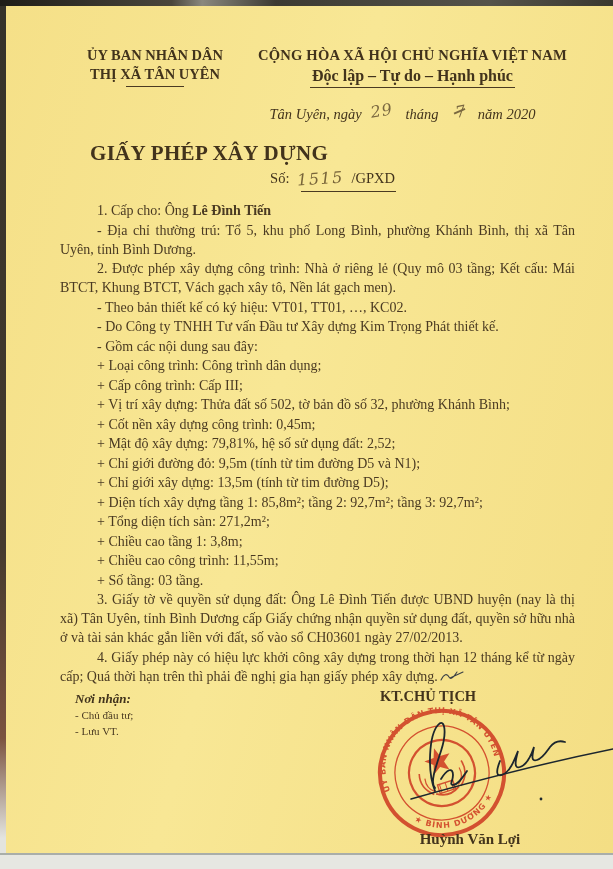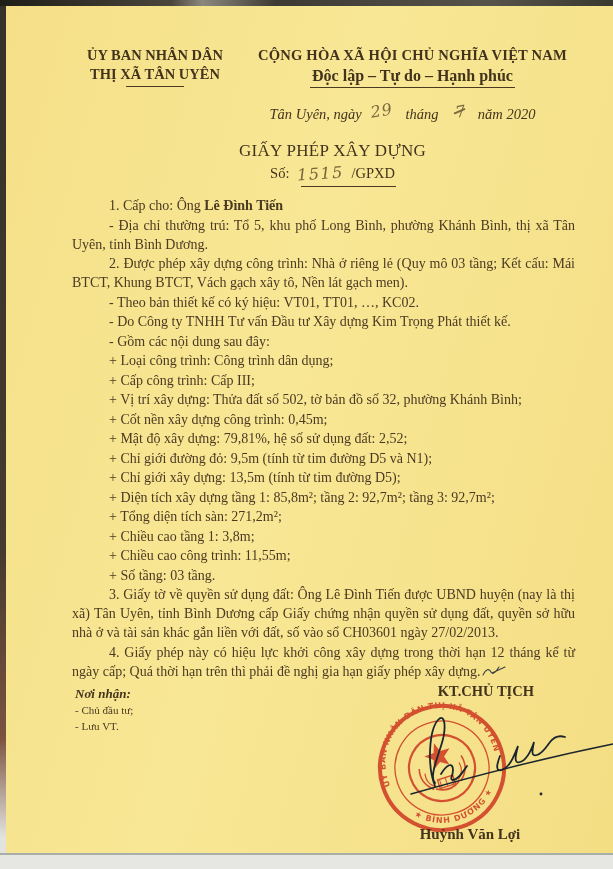--- a/index.html
+++ b/index.html
@@ -28,33 +28,33 @@
   .u-long{display:block;width:205px;border-bottom:1.5px solid #4a3a22;margin:1px auto 0;}
   .u-num{display:block;width:95px;border-bottom:1.5px solid #4a3a22;margin:4px auto 0;transform:translateX(16px);}
   
   .dateline{margin:16px 0 0 170px;width:345px;text-align:center;font-style:italic;font-size:14.5px;color:#42331c;}
   .hand{font-family:"DejaVu Serif",serif;font-style:italic;color:#7a6840;display:inline-block;}
   .hand-day{font-size:16px;transform:rotate(-9deg) translateY(-3px);margin:0 8px 0 6px;letter-spacing:1px;}
   .hand-month{font-size:16px;transform:rotate(-12deg) translateY(-2px);margin:0 8px 0 14px;position:relative;}
   .hand-month::after{content:"";position:absolute;left:-2px;top:8px;width:12px;height:1.5px;background:#7a6840;transform:rotate(-12deg);}
   .hand-num{font-size:16px;transform:rotate(-4deg) translateY(1px);margin:0 4px;letter-spacing:1.5px;color:#776439;}
   
-  .title{margin-top:18px;padding-left:30px;text-align:center;font-weight:normal;font-size:17px;letter-spacing:.3px;color:#42331c;}
+  .title{margin-top:18px;padding-left:30px;text-align:left;font-weight:bold;font-size:21px;letter-spacing:.3px;color:#42331c;}
   .subno{padding-left:30px;text-align:center;font-size:14.5px;margin-top:2px;color:#42331c;}
   
   .body{margin-top:9px;font-size:14px;line-height:19px;text-align:justify;}
-  .body p{margin:0 0 .5px 12px;text-indent:37px;}
+  .body p{margin:0 0 .5px 0;text-indent:37px;}
   .body b{font-weight:bold;}
   .initial-svg{vertical-align:-2px;margin-left:2px;}
   
   .footer{position:relative;height:190px;margin-top:5px;}
   .recipients{position:absolute;left:15px;top:0;}
   .rec-label{font-weight:bold;font-style:italic;font-size:13px;color:#42331c;}
   .rec-line{font-size:11px;line-height:16px;color:#4a3a22;}
-  .signer{position:absolute;left:304px;top:-5px;width:170px;text-align:right;font-weight:bold;font-size:14.5px;line-height:20px;color:#42331c;z-index:2;}
+  .signer{position:absolute;left:320px;top:-5px;width:170px;text-align:left;font-weight:bold;font-size:14.5px;line-height:20px;color:#42331c;z-index:2;}
   .stamp{position:absolute;left:312px;top:12px;width:140px;height:140px;z-index:1;opacity:.88;}
   .sig{position:absolute;left:345px;top:20px;width:212px;height:102px;z-index:3;}
   .signer-name{position:absolute;left:330px;top:140px;width:160px;text-align:center;font-weight:bold;font-size:15px;color:#42331c;z-index:2;}
 </style>
 </head>
 <body>
 
 <div id="page">
   <div class="edge-top"></div>
   <div class="edge-left"></div>

